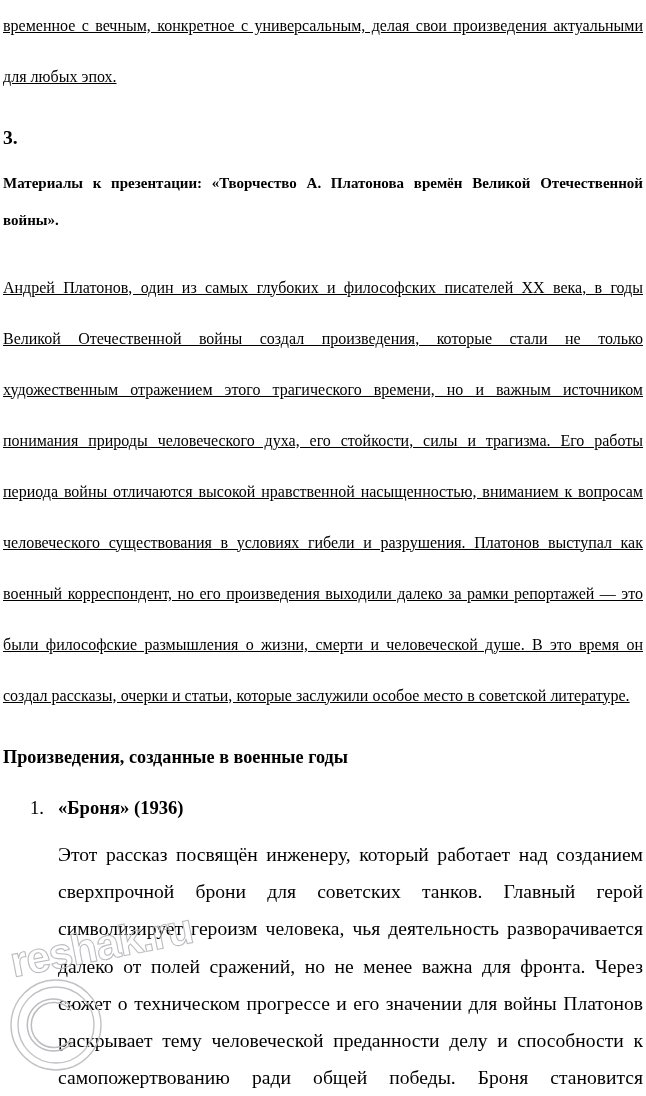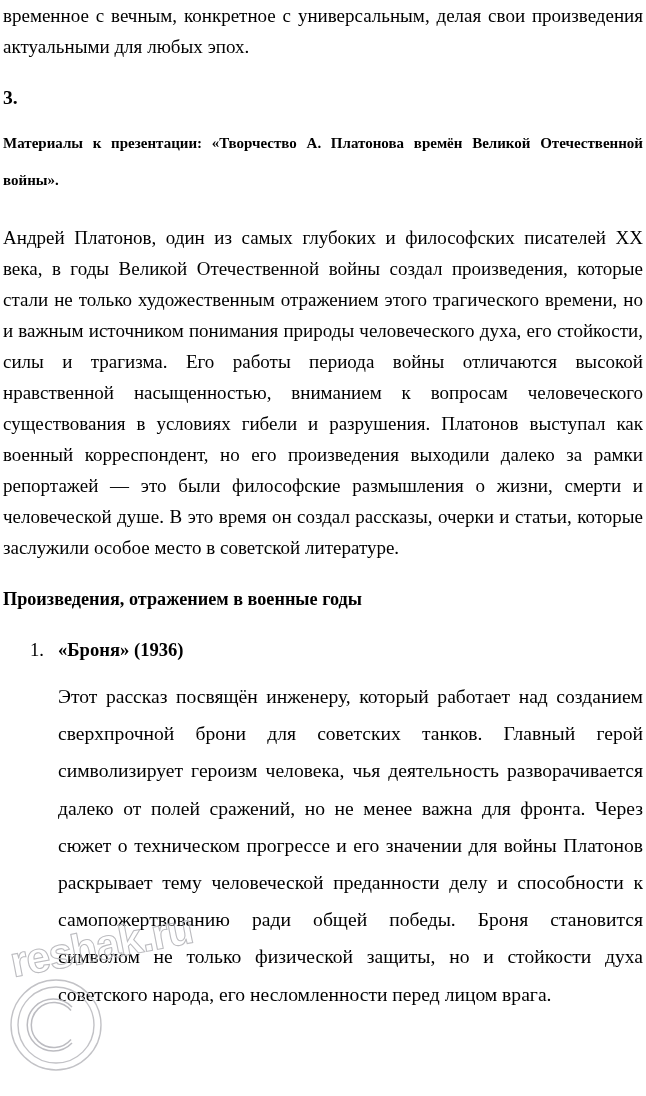--- a/index.html
+++ b/index.html
@@ -20,27 +20,28 @@
   .page {
     position: relative;
     width: 646px;
     height: 1096px;
     box-sizing: border-box;
     padding: 0 3px;
   }
 
   
   .para {
-    font-size: 19px;
-    line-height: 31px;
+    font-size: 16px;
+    line-height: 51px;
     text-align: justify;
     text-justify: inter-word;
     margin: 0;
     hyphens: none;
     word-spacing: 0.1px;
+    text-decoration: underline;
   }
 
   .para-continued {
     margin: 0;
   }
 
   .section-number {
     font-size: 19.6px;
     line-height: 37.2px;
     font-weight: bold;
@@ -152,21 +153,21 @@
   <p class="para para-continued">временное с вечным, конкретное с универсальным, делая свои произведения актуальными для любых эпох.</p>
 
   <p class="section-number">3.</p>
 
   <p class="heading-bold">Материалы к презентации: «Творчество А. Платонова времён Великой Отечественной войны».</p>
 
   <div class="body-block">
     <p class="para">Андрей Платонов, один из самых глубоких и философских писателей XX века, в годы Великой Отечественной войны создал произведения, которые стали не только художественным отражением этого трагического времени, но и важным источником понимания природы человеческого духа, его стойкости, силы и трагизма. Его работы периода войны отличаются высокой нравственной насыщенностью, вниманием к вопросам человеческого существования в условиях гибели и разрушения. Платонов выступал как военный корреспондент, но его произведения выходили далеко за рамки репортажей — это были философские размышления о жизни, смерти и человеческой душе. В это время он создал рассказы, очерки и статьи, которые заслужили особое место в советской литературе.</p>
   </div>
 
-  <p class="subheading">Произведения, отражением в военные годы</p>
+  <p class="subheading">Произведения, созданные в военные годы</p>
 
   <ol class="work-list">
     <li class="work-item">
       <div class="work-title-row">
         <span class="work-marker">1.</span>
         <span class="work-title">«Броня» (1936)</span>
       </div>
       <p class="work-desc">Этот рассказ посвящён инженеру, который работает над созданием сверхпрочной брони для советских танков. Главный герой символизирует героизм человека, чья деятельность разворачивается далеко от полей сражений, но не менее важна для фронта. Через сюжет о техническом прогрессе и его значении для войны Платонов раскрывает тему человеческой преданности делу и способности к самопожертвованию ради общей победы. Броня становится символом не только физической защиты, но и стойкости духа советского народа, его несломленности перед лицом врага.</p>
     </li>
   </ol>

